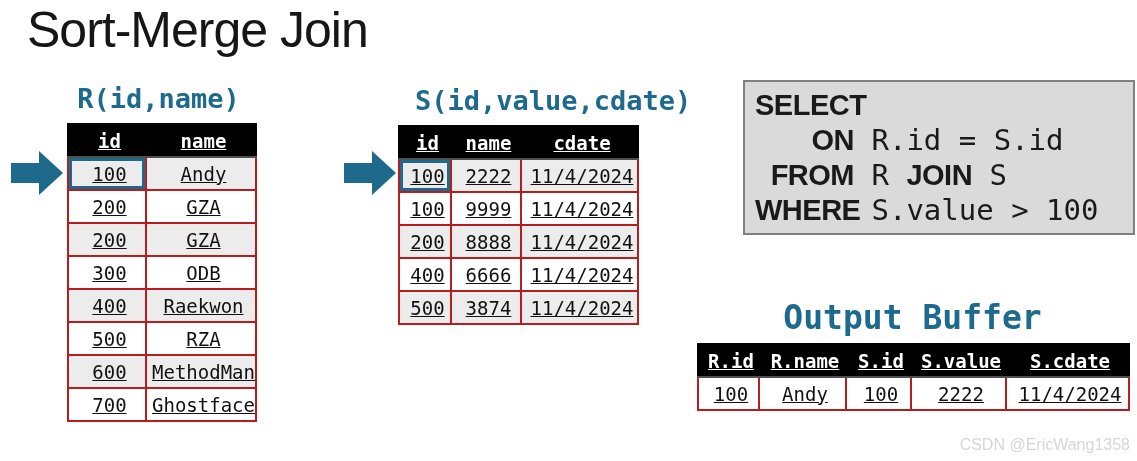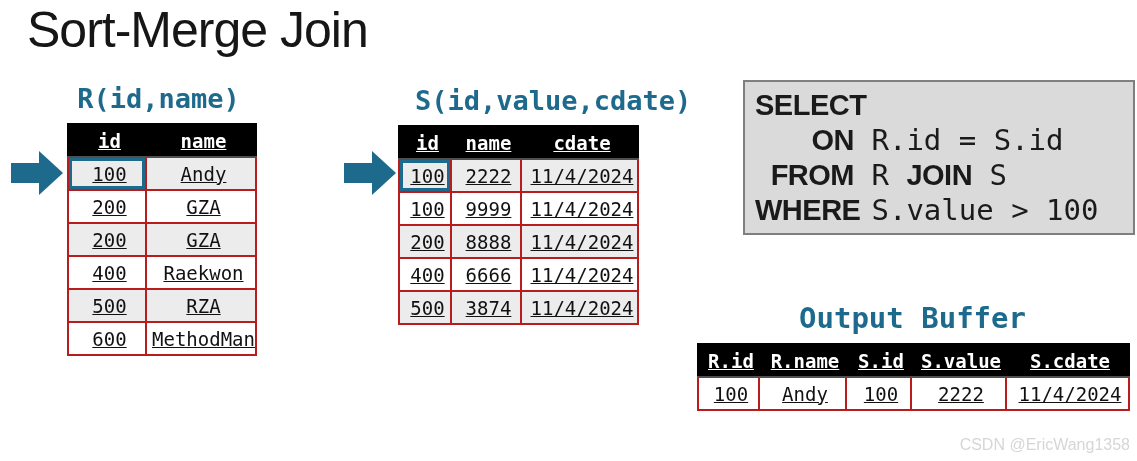--- a/index.html
+++ b/index.html
@@ -47,21 +47,21 @@
     left:743px;top:80px;width:392px;height:155px;box-sizing:border-box;
     background:#dadada;border:2px solid #7f7f7f;
     padding:6px 8px 0 10px;
   }
   .sql-line{display:flex;line-height:35px;font-size:29px;color:#1a1a1a;white-space:pre;}
   .sql-kw{width:99px;flex:0 0 99px;text-align:right;
     font-family:"Liberation Sans",sans-serif;font-weight:700;letter-spacing:-0.5px;}
   .sql-rest{font-family:"DejaVu Sans Mono",monospace;white-space:pre;}
   .kw-inline{font-family:"Liberation Sans",sans-serif;font-weight:700;letter-spacing:-0.5px;}
 
-  #ob-title{left:697px;top:303px;width:431px;font-size:29px;}
+  #ob-title{left:697px;top:303px;width:431px;font-size:33px;}
 
   #watermark{
     right:7px;bottom:7px;font-family:"Liberation Sans",sans-serif;
     font-size:16px;color:#d6d6d6;white-space:nowrap;
   }
 </style>
 </head>
 <body>
 
 <div id="canvas">
@@ -92,30 +92,38 @@
           </tr>
           <tr>
             <td>200</td>
             <td>GZA</td>
           </tr>
           <tr>
             <td>200</td>
             <td>GZA</td>
           </tr>
           <tr>
+            <td>300</td>
+            <td>ODB</td>
+          </tr>
+          <tr>
             <td>400</td>
             <td>Raekwon</td>
           </tr>
           <tr>
             <td>500</td>
             <td>RZA</td>
           </tr>
           <tr>
             <td>600</td>
             <td>MethodMan</td>
+          </tr>
+          <tr>
+            <td>700</td>
+            <td>Ghostface</td>
           </tr>
         </tbody>
       </table>
   </div>
 
   <div class="abs tbl-caption" style="left:398px;top:86px;width:239px;margin-left:17px;">S(id,value,cdate)</div>
   <div class="abs arrow" style="left:344px;top:151px;">
     <div class="tail"></div>
     <div class="head"></div>
   </div>

